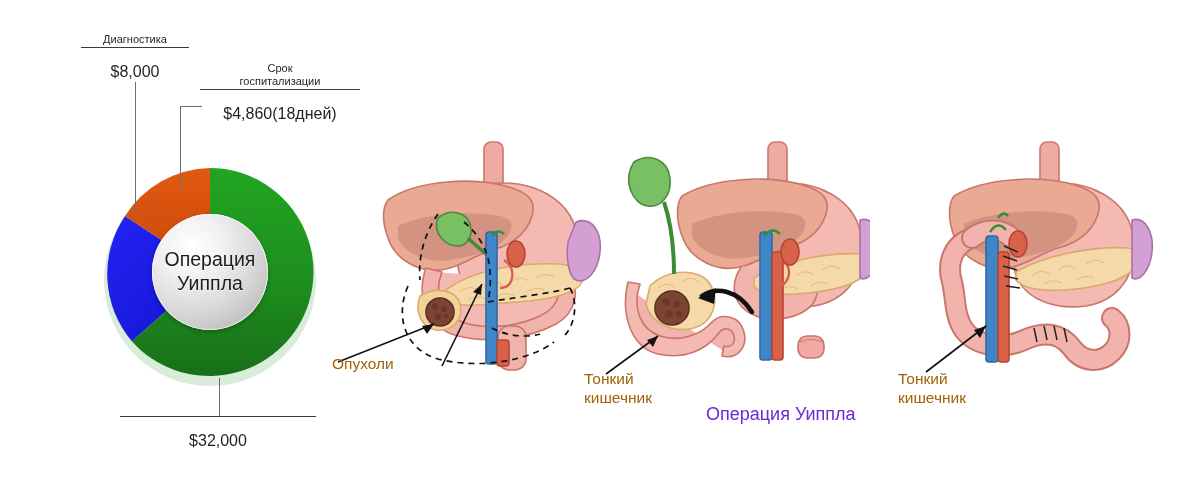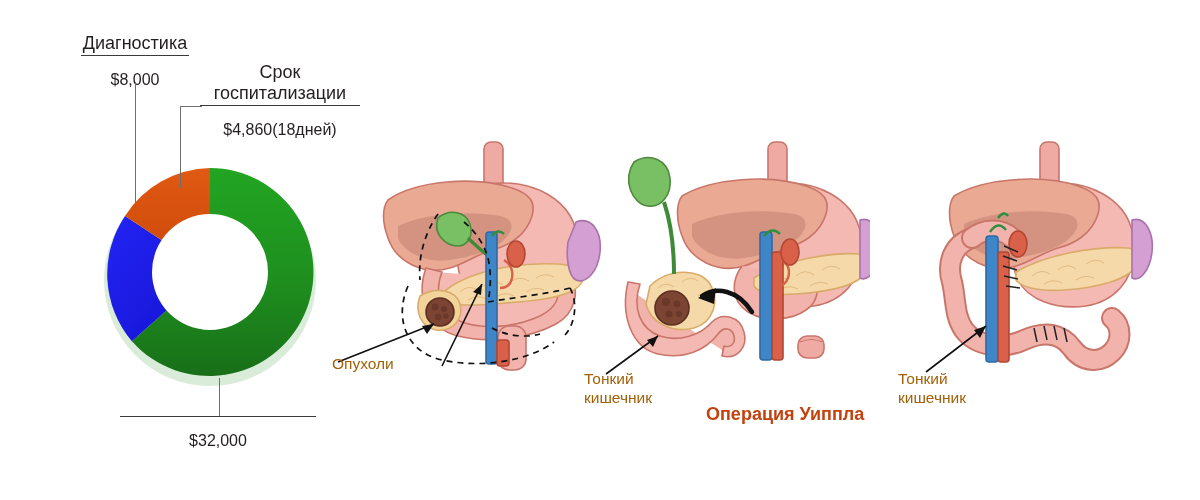--- a/index.html
+++ b/index.html
@@ -5,21 +5,21 @@
   html,body{margin:0;padding:0;}
   body{
     width:1200px;height:500px;background:#ffffff;
     font-family:"Liberation Sans","DejaVu Sans",sans-serif;
     overflow:hidden;position:relative;
   }
   .stage{position:absolute;left:0;top:0;width:1200px;height:500px;}
 
   
   .lbl{position:absolute;text-align:center;color:#231f20;line-height:1.18;}
-  .lbl .t{font-size:18px;white-space:nowrap;}
+  .lbl .t{font-size:11px;white-space:nowrap;}
   .lbl .v{font-size:16px;white-space:nowrap;padding-top:14px;}
   .lbl .rule{height:1px;background:#3a3a3a;margin:1px auto 1px auto;}
 
   .leader{position:absolute;background:#6f6f6f;}
 
   
   .donut-wrap{position:absolute;}
   .donut-hub{
     position:absolute;border-radius:50%;
     background:radial-gradient(circle at 34% 28%, #ffffff 0%, #f2f2f2 26%, #d8d8d8 58%, #b9b9b9 86%, #cfcfcf 100%);
@@ -62,20 +62,26 @@
 
       <path d="M 110 112 L 110 8 A 104 104 0 1 1 31.9 181.3 Z" fill="url(#gGreen)"></path>
 
       <path d="M 110 112 L 31.9 181.3 A 104 104 0 0 1 25.0 55.9 Z" fill="url(#gBlue)"></path>
 
       <path d="M 110 112 L 25.0 55.9 A 104 104 0 0 1 110 8 Z" fill="url(#gOrange)"></path>
 
       <circle cx="110" cy="112" r="58" fill="#ffffff"></circle>
     </svg>
 
+    <div class="donut-hub" style="left:52px;top:54px;width:116px;height:116px;">
+      <span>
+        <span>Операция</span><br>
+        <span>Уиппла</span>
+      </span>
+    </div>
   </div>
 
   <div class="lbl" style="left:72px;top:33px;width:126px;">
     <div class="t">Диагностика</div>
     <div class="rule" style="width:108px;"></div>
     <div class="v">$8,000</div>
   </div>
   <div class="leader" style="left:135px;top:82px;width:1px;height:134px;"></div>
 
   <div class="lbl" style="left:196px;top:62px;width:168px;">
@@ -248,21 +254,21 @@
 
   <svg style="position:absolute;left:600px;top:330px;" width="70" height="50">
     <line x1="6" y1="44" x2="58" y2="6" stroke="#111" stroke-width="1.6"></line>
     <polygon points="58,6 47,10 53,17" fill="#111"></polygon>
   </svg>
   <div class="cap" style="left:584px;top:370px;">
     <div>Тонкий</div>
     <div>кишечник</div>
   </div>
 
-  <div class="title-blue" style="left:706px;top:404px;color:#c2410c;font-weight:bold;">
+  <div class="title-blue" style="left:706px;top:404px;color:#6d28d9;">
     <span>Операция Уиппла</span>
   </div>
 
   <svg style="position:absolute;left:900px;top:140px;" width="270" height="250" viewBox="0 0 270 250">
     <g stroke="#c9766a" stroke-width="1.6" stroke-linejoin="round">
 
       <rect x="140" y="2" width="19" height="58" rx="7" fill="#f0aaa4"></rect>
 
       <path d="M144 44 C186 38 232 58 234 104 C236 142 212 162 186 166
                C156 170 128 160 118 140 C110 124 114 104 128 96 C140 88 142 66 144 44 Z" fill="#f5b9b3"></path>

